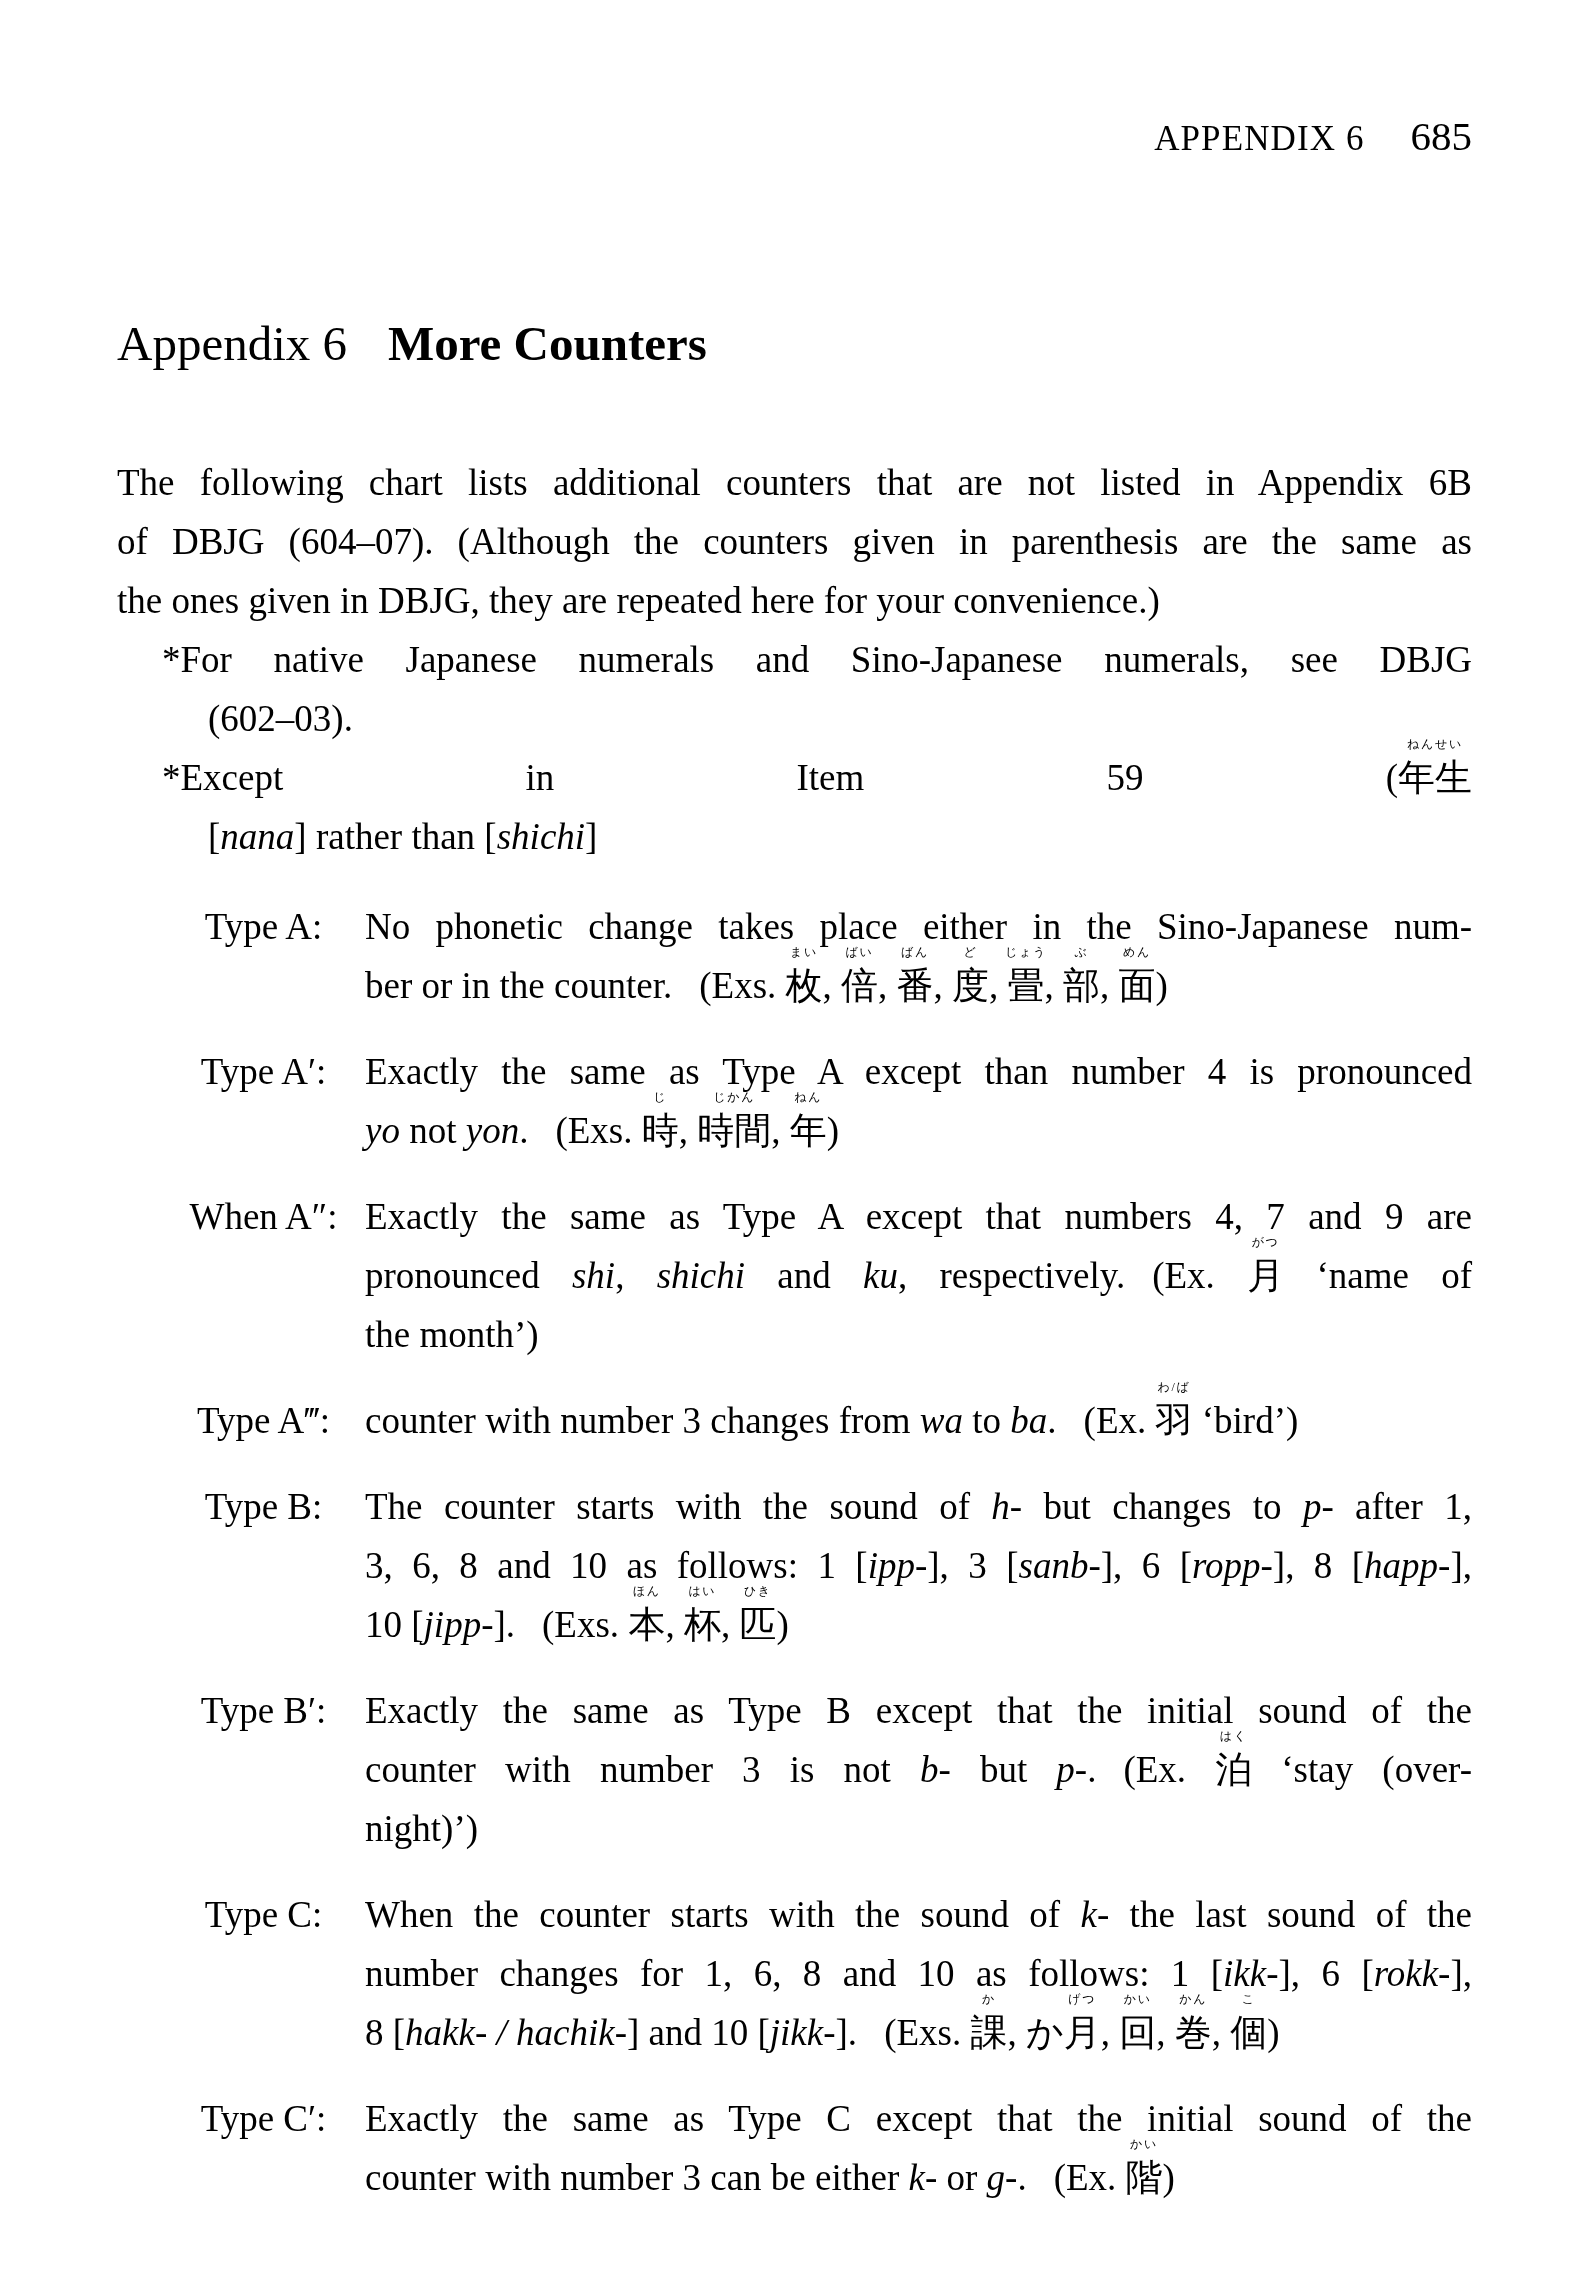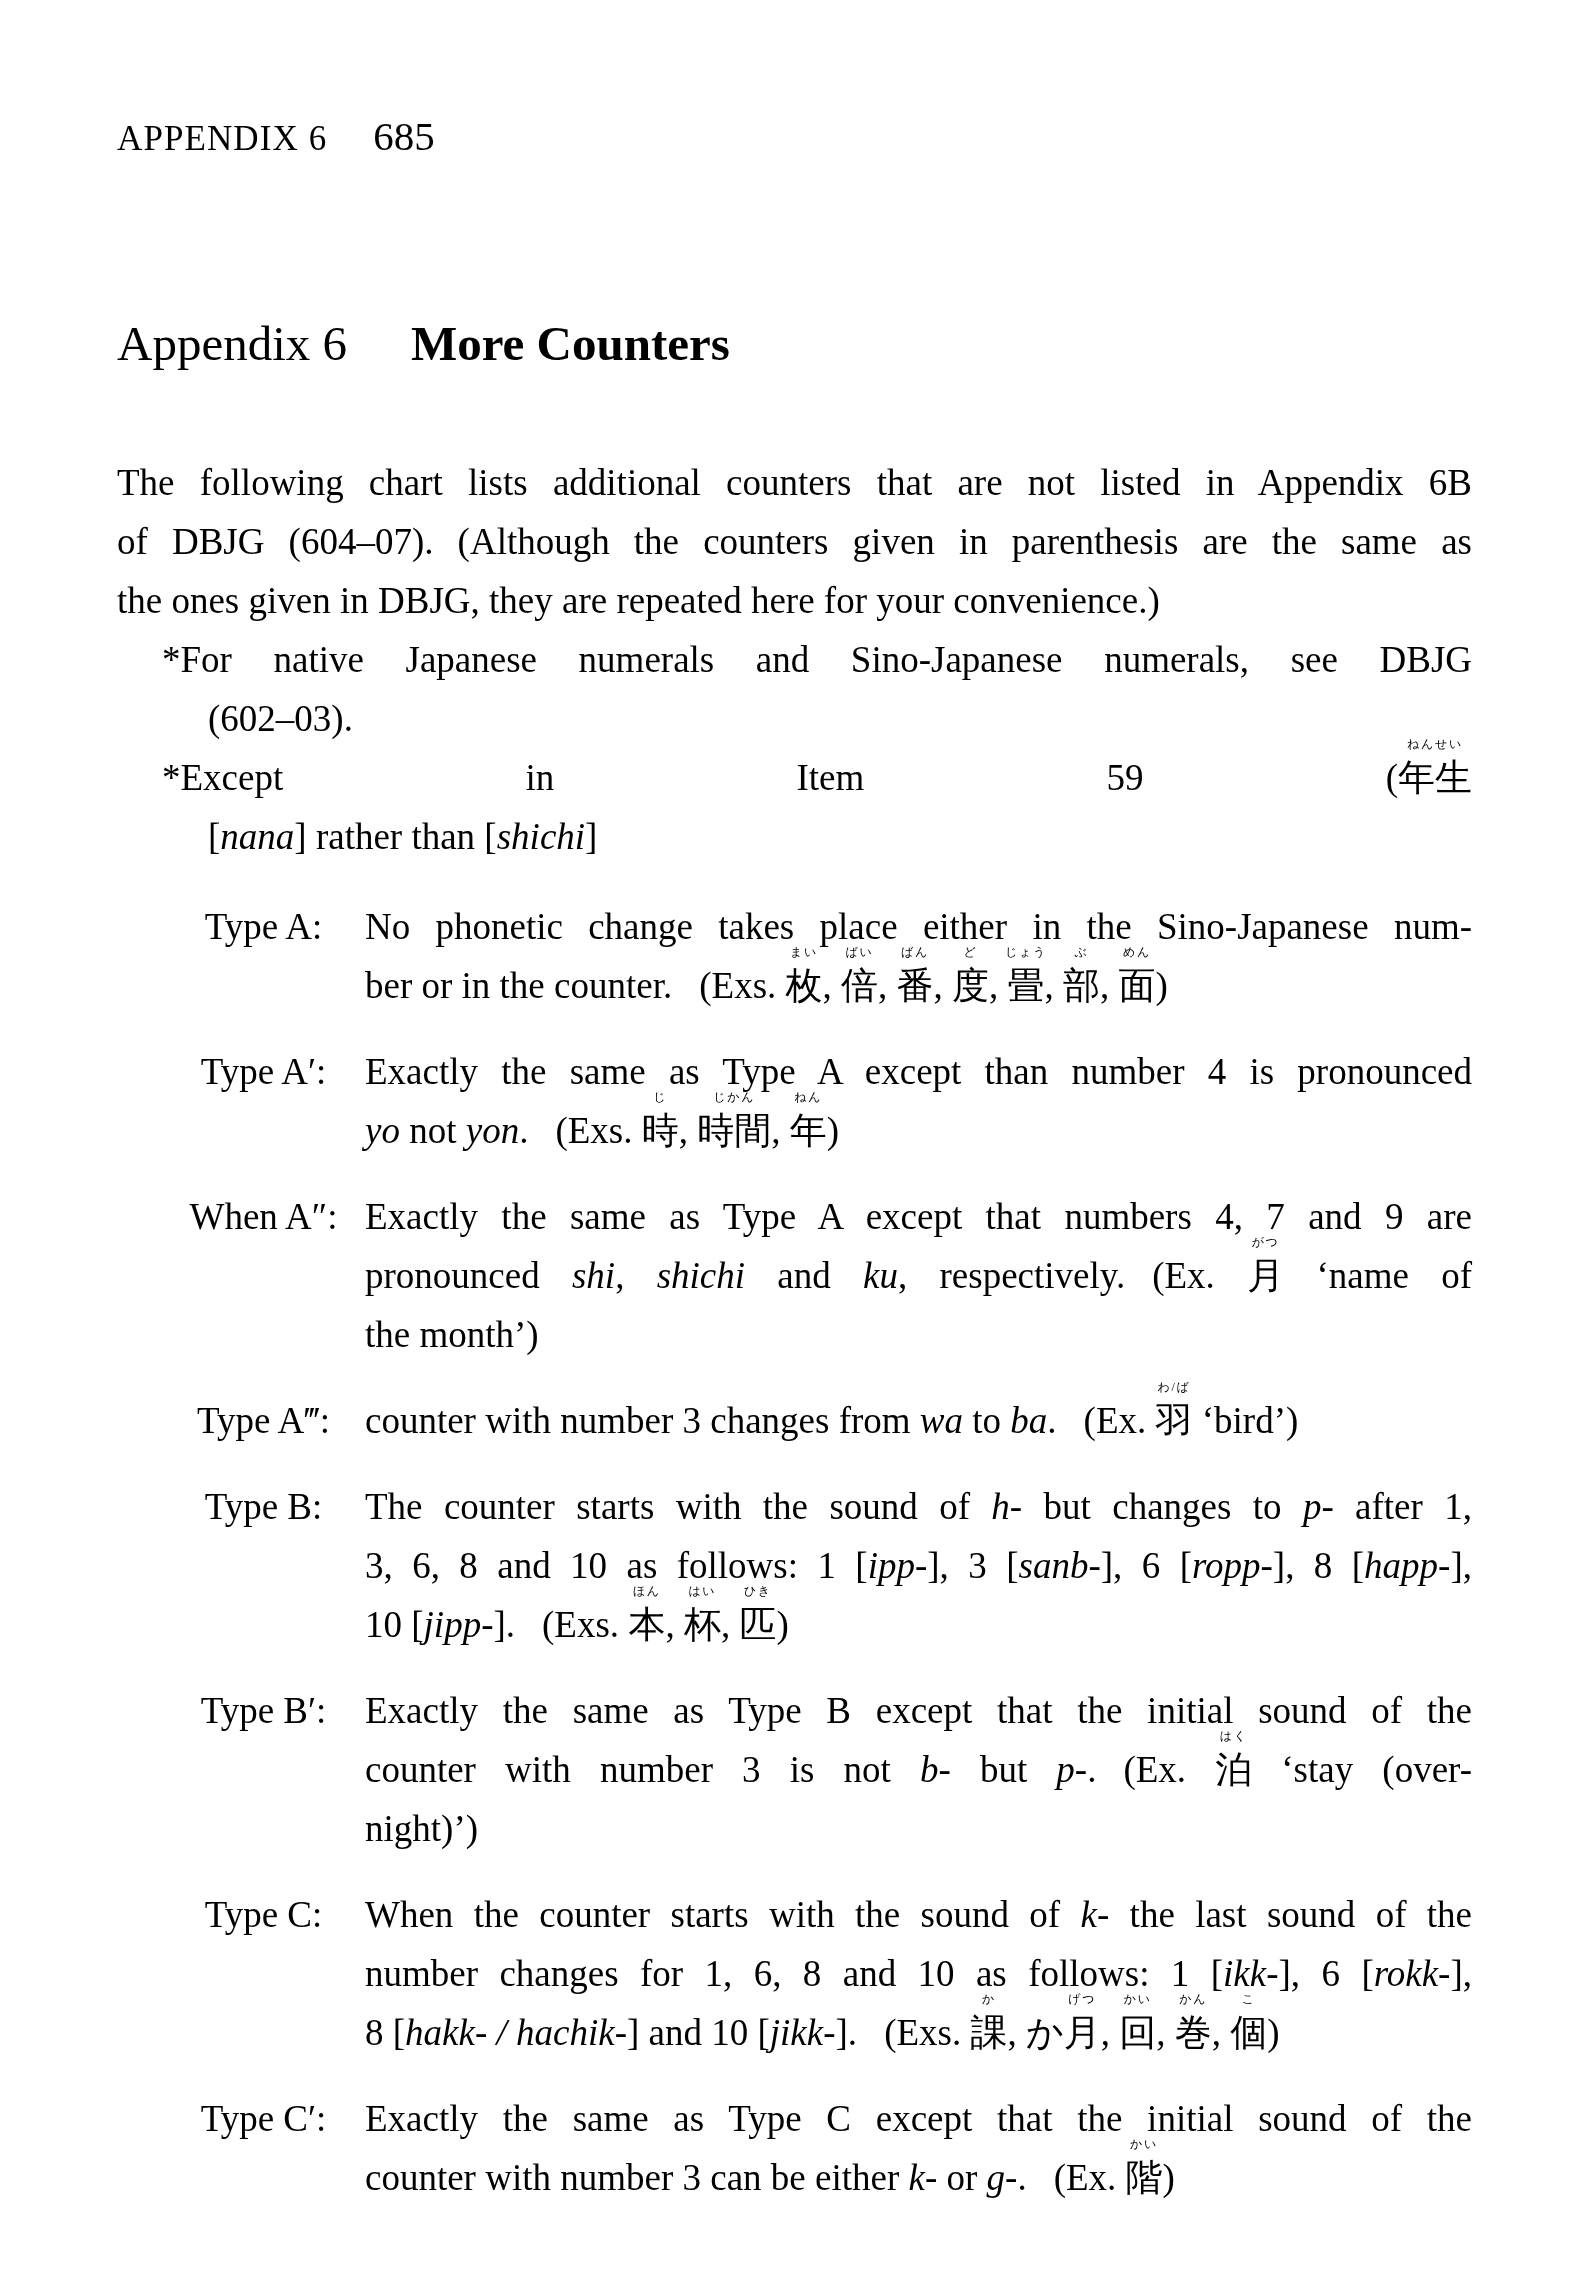--- a/index.html
+++ b/index.html
@@ -6,30 +6,30 @@
   body {
     width:1590px; height:2295px;
     background:#ffffff; color:#000000;
     font-family:"Liberation Serif","DejaVu Serif",serif;
     position:relative;
   }
   .page { position:absolute; inset:0; background:#fff; }
 
   .running-header {
     position:absolute; top:111px; left:117px; width:1355px;
-    text-align:left; font-size:35px; line-height:51px;
+    text-align:right; font-size:35px; line-height:51px;
     letter-spacing:1.1px; white-space:nowrap;
   }
   .running-header .pageno { font-size:41px; margin-left:46px; letter-spacing:0; }
 
   .doc-title {
     position:absolute; top:315px; left:117px; width:1355px;
     font-size:49px; line-height:57px; white-space:nowrap;
   }
-  .doc-title .bold { font-weight:bold; margin-left:64px; }
+  .doc-title .bold { font-weight:bold; margin-left:41px; }
 
   .content {
     position:absolute; top:453px; left:117px; width:1355px;
     font-size:37px; line-height:59px;
   }
 
   .tline { min-height:59px; text-align:left; }
   .tline.j { text-align:justify; text-align-last:justify; }
 
   .note .tline { padding-left:91px; }

